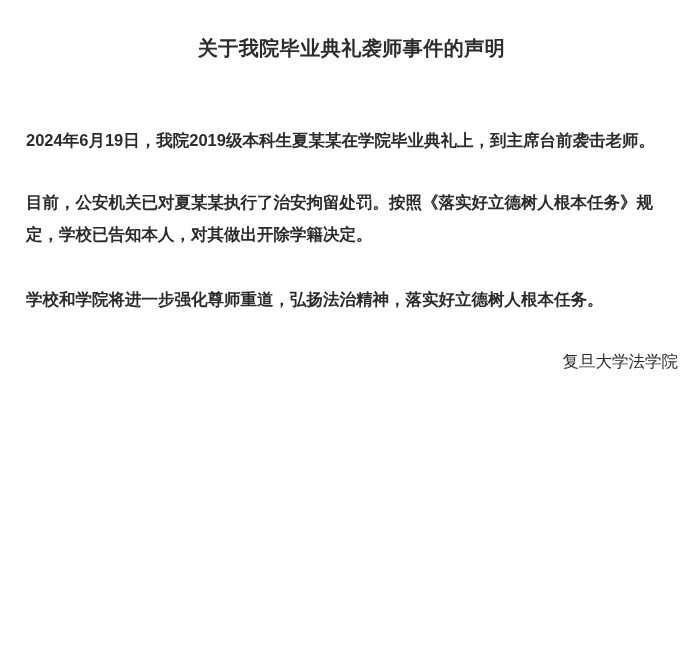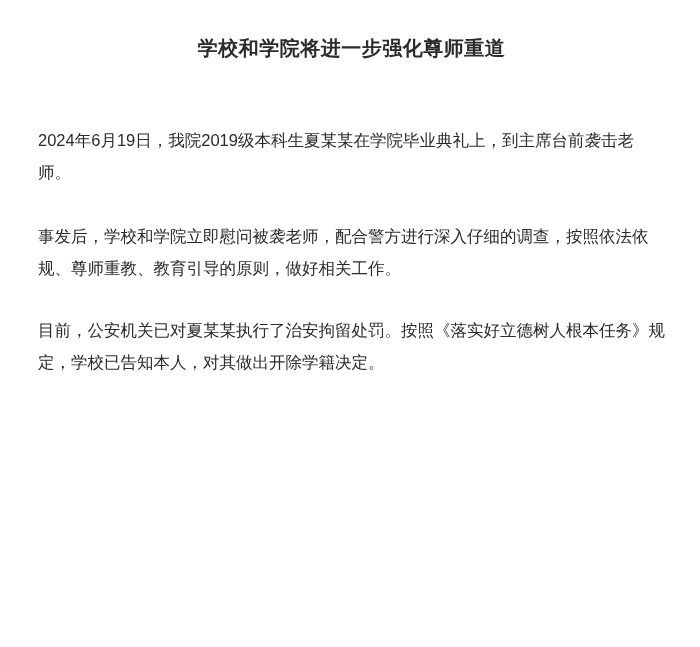--- a/index.html
+++ b/index.html
@@ -23,25 +23,26 @@
     }
     .doc-title {
       margin: 0;
       font-size: 20px;
       line-height: 24px;
       font-weight: 700;
       text-align: center;
       letter-spacing: 0.5px;
     }
     .doc-paragraph {
-      margin: 13px;
+      margin: 1px;
       font-size: 16.5px;
       line-height: 32px;
       text-align: left;
       word-break: break-all;
+      font-weight: bold;
     }
     .p1 { margin-top: 64px; }
     .p2 { margin-top: 30px; }
     .p3 { margin-top: 32px; }
     .p4 { margin-top: 30px; }
     .p5 { margin-top: 33px; }
     .doc-footer {
       margin-top: 30px;
       text-align: right;
       font-size: 16.5px;
@@ -51,25 +52,26 @@
     }
     .doc-date {
       margin-top: 5px;
       line-height: 32px;
     }
   </style>
 </head>
 <body>
 
 <div class="doc">
-  <h1 class="doc-title">学校和学院将进一步强化尊师重道</h1>
+  <h1 class="doc-title">关于我院毕业典礼袭师事件的声明</h1>
 
   <p class="doc-paragraph p1">2024年6月19日，我院2019级本科生夏某某在学院毕业典礼上，到主席台前袭击老师。</p>
 
 
-  <p class="doc-paragraph p3">事发后，学校和学院立即慰问被袭老师，配合警方进行深入仔细的调查，按照依法依规、尊师重教、教育引导的原则，做好相关工作。</p>
 
   <p class="doc-paragraph p4">目前，公安机关已对夏某某执行了治安拘留处罚。按照《落实好立德树人根本任务》规定，学校已告知本人，对其做出开除学籍决定。</p>
 
+  <p class="doc-paragraph p5">学校和学院将进一步强化尊师重道，弘扬法治精神，落实好立德树人根本任务。</p>
 
   <div class="doc-footer">
+    <div class="doc-signature">复旦大学法学院</div>
   </div>
 </div>
 
 </body></html>

